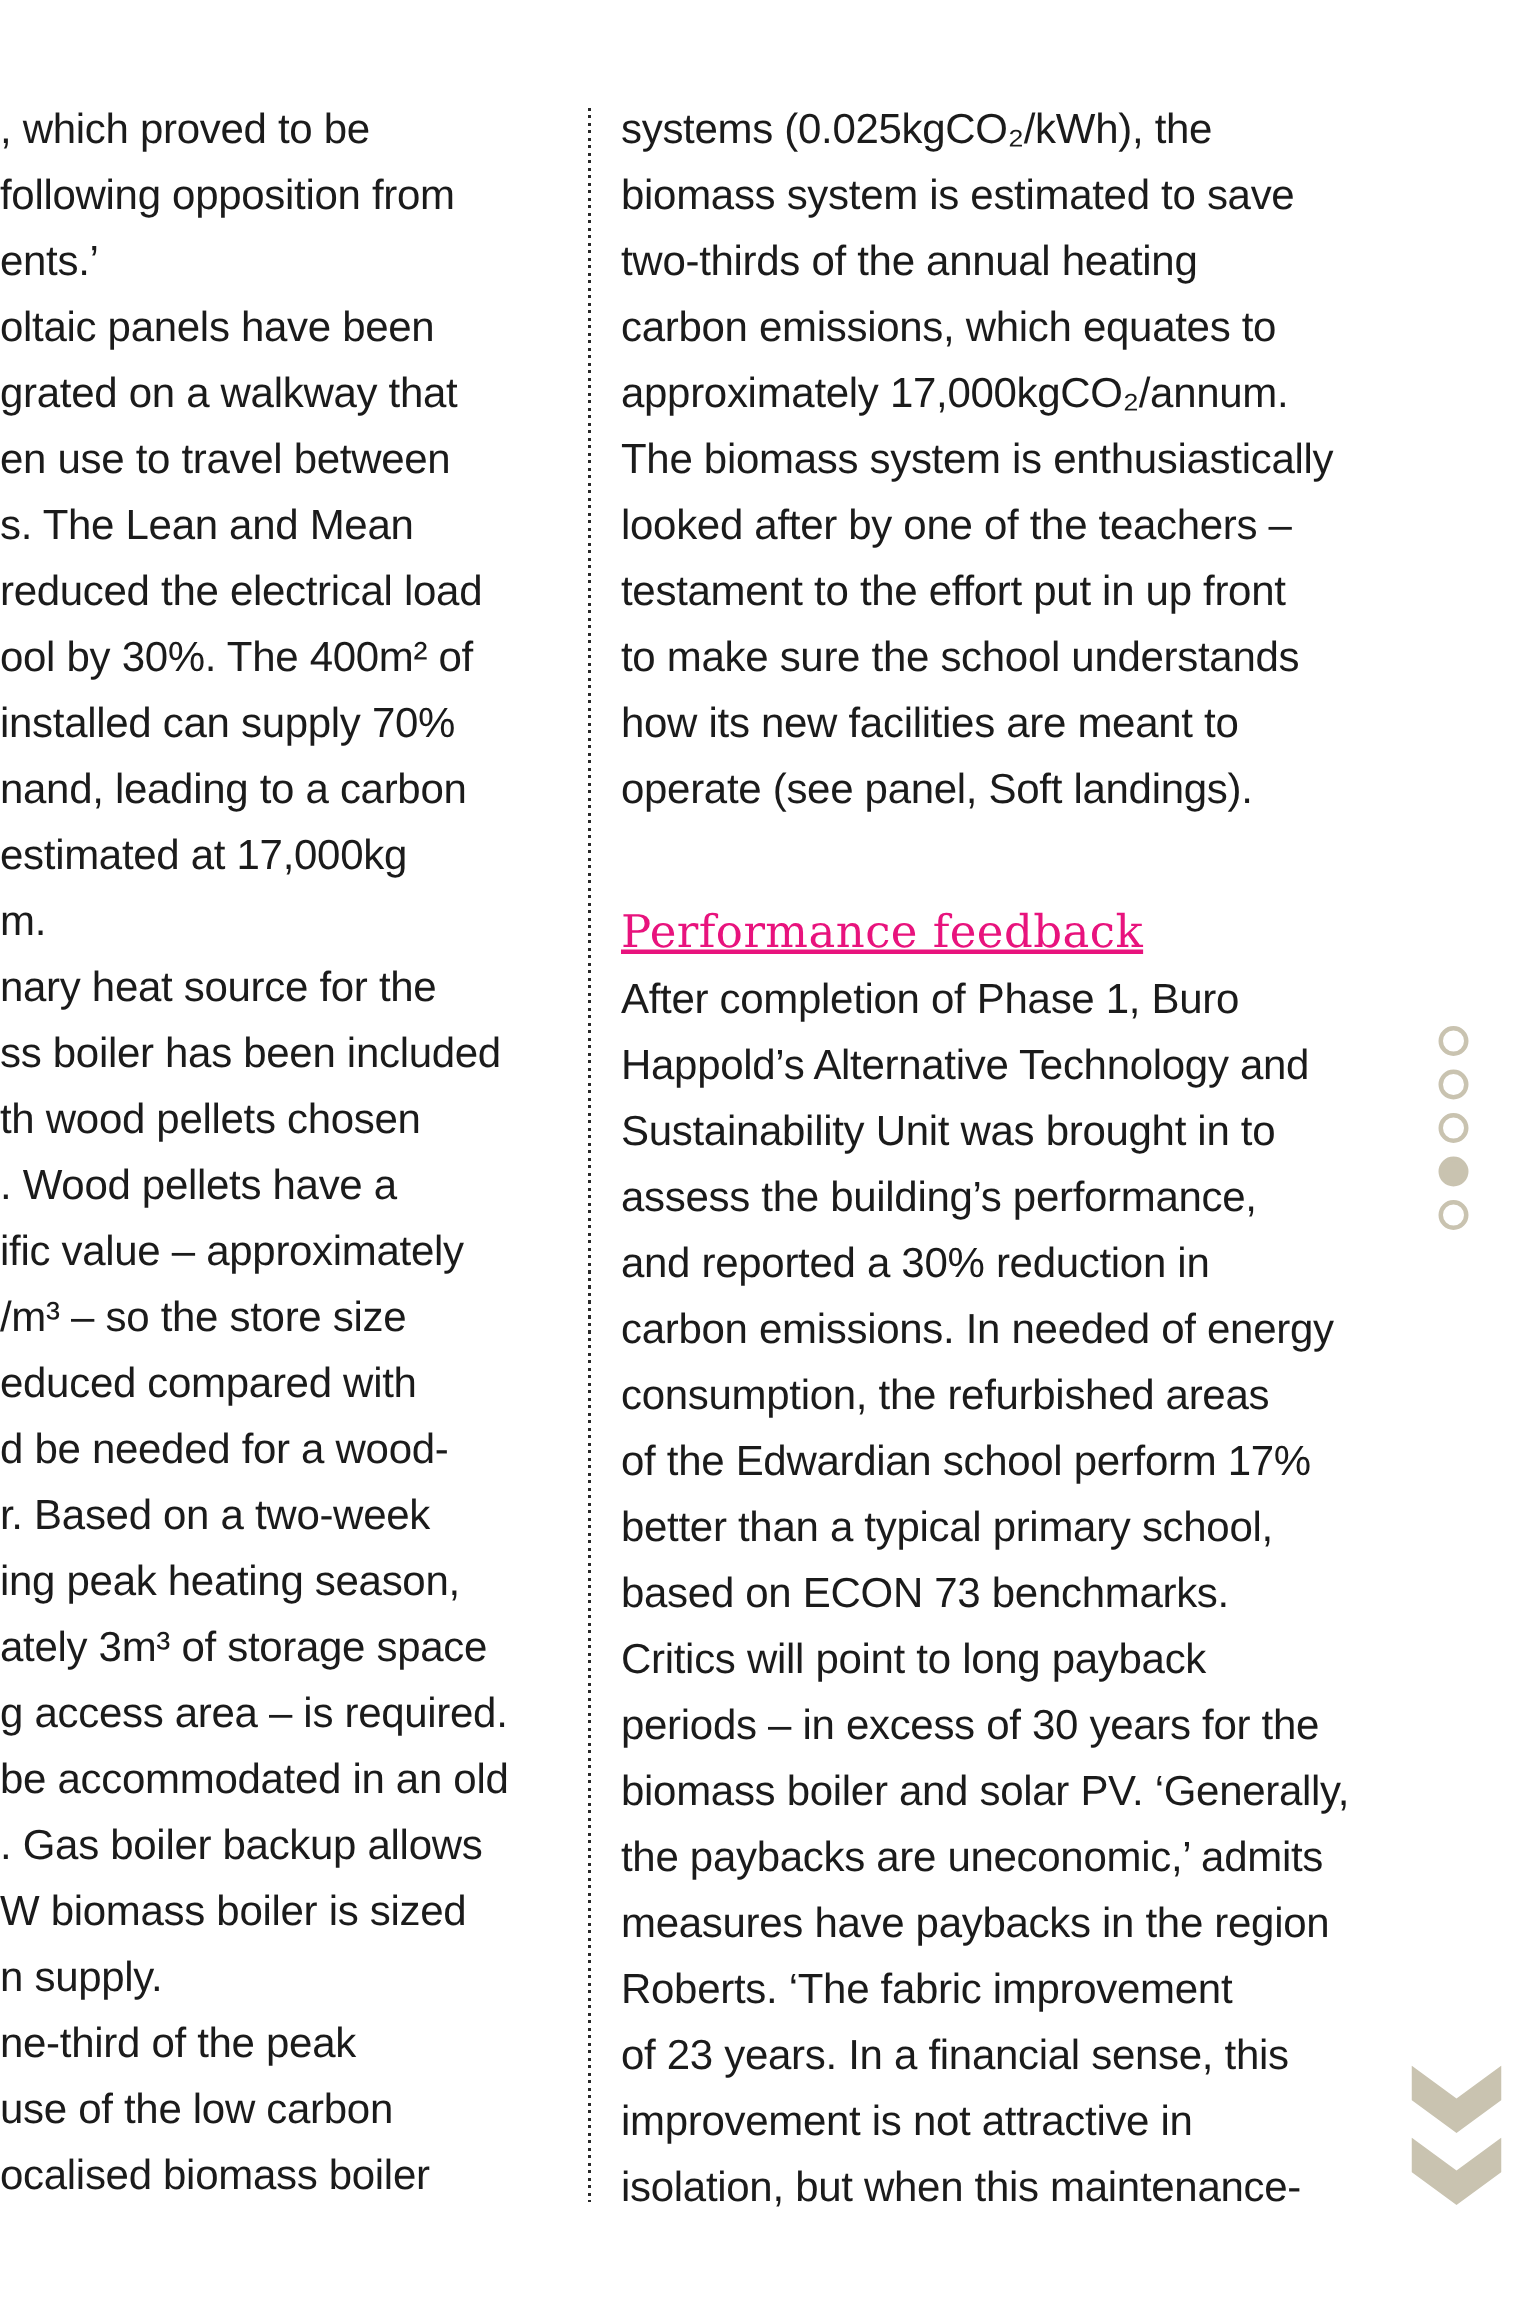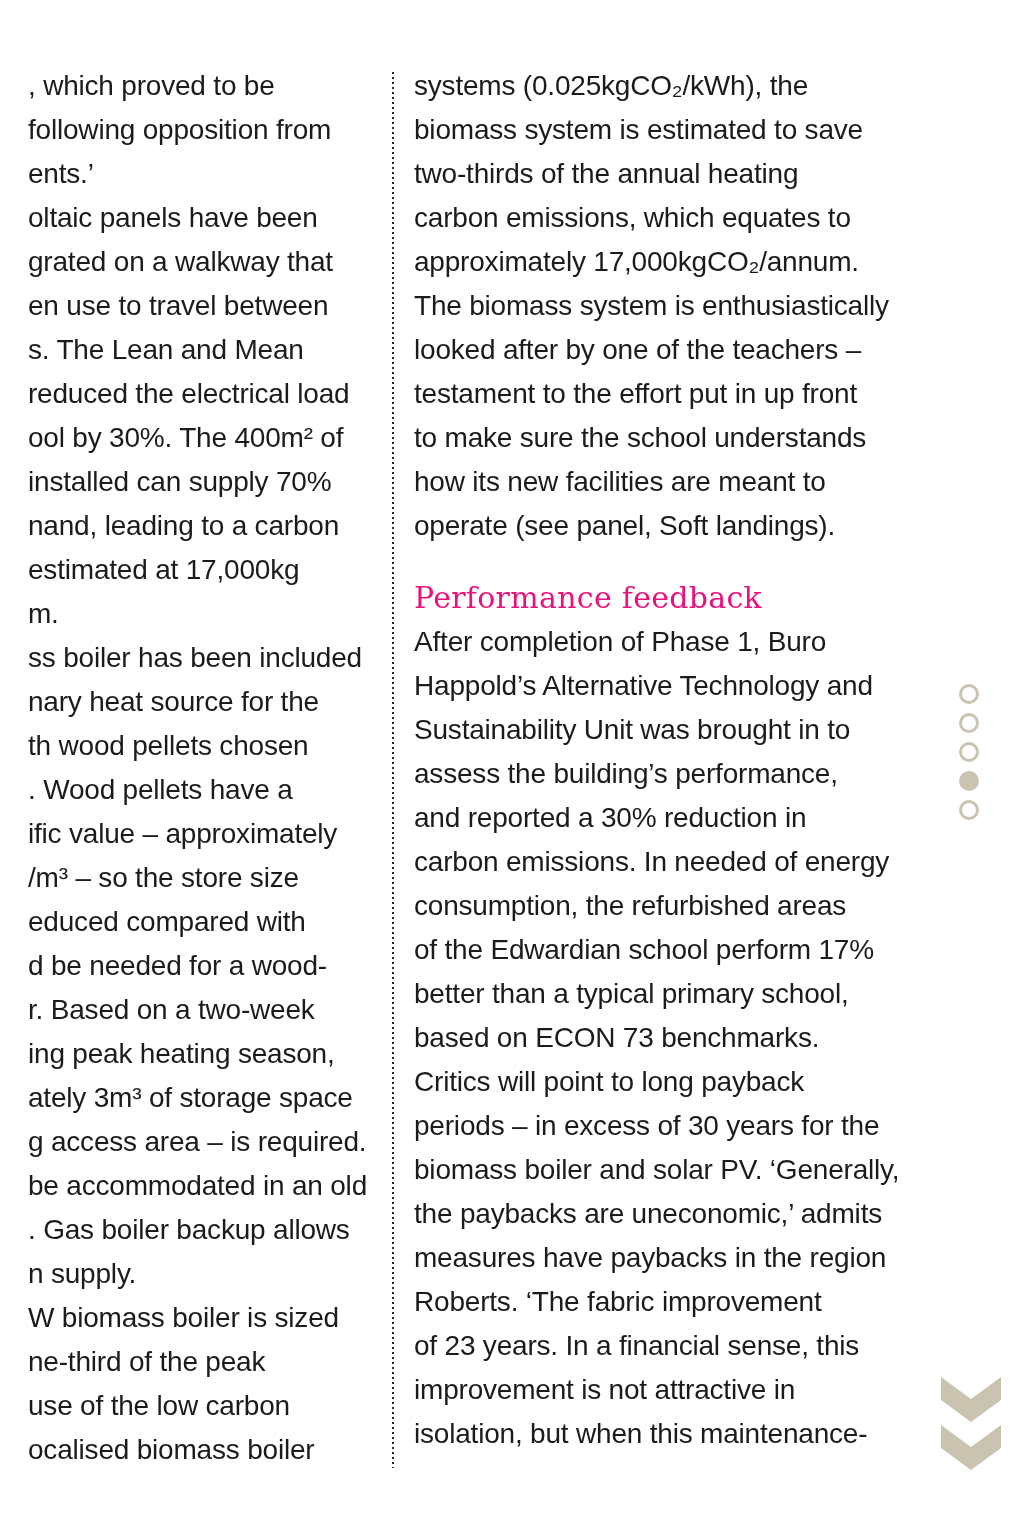--- a/index.html
+++ b/index.html
@@ -2,27 +2,27 @@
 <html><head>
 <meta charset="utf-8">
 <style>
   html,body { margin:0; padding:0; background:#ffffff; }
   .page {
     position:relative; width:1024px; height:1536px; overflow:hidden;
     background:#ffffff; color:#1b1b1b;
     font-family:"Liberation Sans", sans-serif;
   }
   .col { position:absolute; top:64px; font-size:28px; line-height:44px; letter-spacing:-0.2px; }
-  .col-left  { left:0px;   width:388px;padding-left:28px; }
+  .col-left  { left:0px;   width:388px; }
   .col-right { left:414px; width:540px; }
   .line { height:44px; white-space:nowrap; overflow:visible; }
   .heading-line {
-    margin-top:28px; height:44px; white-space:nowrap;
+    margin-top:52px; height:44px; white-space:nowrap;
     font-family:"DejaVu Serif", serif; font-size:30px; line-height:44px;
-    color:#e8137d; letter-spacing:0.3px;
+    color:#e8137d; letter-spacing:0.3px;text-decoration:underline;
   }
   .divider {
     position:absolute; left:392px; top:72px; width:2px; height:1396px;
     background-image:repeating-linear-gradient(to bottom,
       #2a2a2a 0px, #2a2a2a 2px, transparent 2px, transparent 5px);
   }
   .pager {
     position:absolute; left:959px; top:684px;
     display:flex; flex-direction:column; gap:9px; align-items:center;
   }
@@ -49,36 +49,36 @@
     <div class="line">oltaic panels have been</div>
     <div class="line">grated on a walkway that</div>
     <div class="line">en use to travel between</div>
     <div class="line">s. The Lean and Mean</div>
     <div class="line">reduced the electrical load</div>
     <div class="line">ool by 30%. The 400m² of</div>
     <div class="line">installed can supply 70%</div>
     <div class="line">nand, leading to a carbon</div>
     <div class="line">estimated at 17,000kg</div>
     <div class="line">m.</div>
+    <div class="line">nary heat source for the</div>
     <div class="line">ss boiler has been included</div>
-    <div class="line">nary heat source for the</div>
     <div class="line">th wood pellets chosen</div>
     <div class="line">. Wood pellets have a</div>
     <div class="line">ific value – approximately</div>
     <div class="line">/m³ – so the store size</div>
     <div class="line">educed compared with</div>
     <div class="line">d be needed for a wood-</div>
     <div class="line">r. Based on a two-week</div>
     <div class="line">ing peak heating season,</div>
     <div class="line">ately 3m³ of storage space</div>
     <div class="line">g access area – is required.</div>
     <div class="line">be accommodated in an old</div>
     <div class="line">. Gas boiler backup allows</div>
+    <div class="line">W biomass boiler is sized</div>
     <div class="line">n supply.</div>
-    <div class="line">W biomass boiler is sized</div>
     <div class="line">ne-third of the peak</div>
     <div class="line">use of the low carbon</div>
     <div class="line">ocalised biomass boiler</div>
   </div>
 
   <div class="divider"></div>
 
   <div class="col col-right">
     <div class="line">systems (0.025kgCO₂/kWh), the</div>
     <div class="line">biomass system is estimated to save</div>

